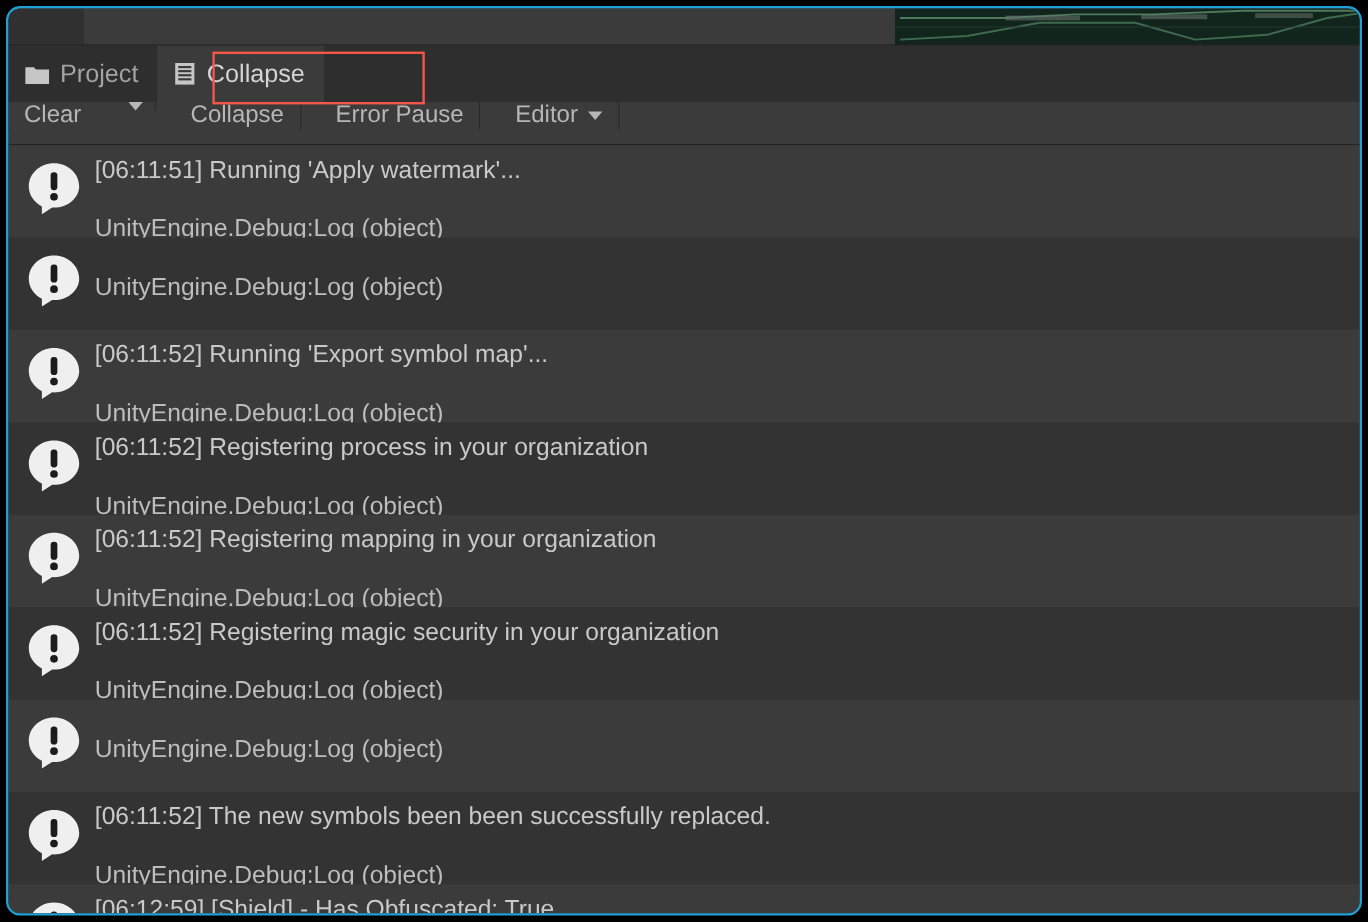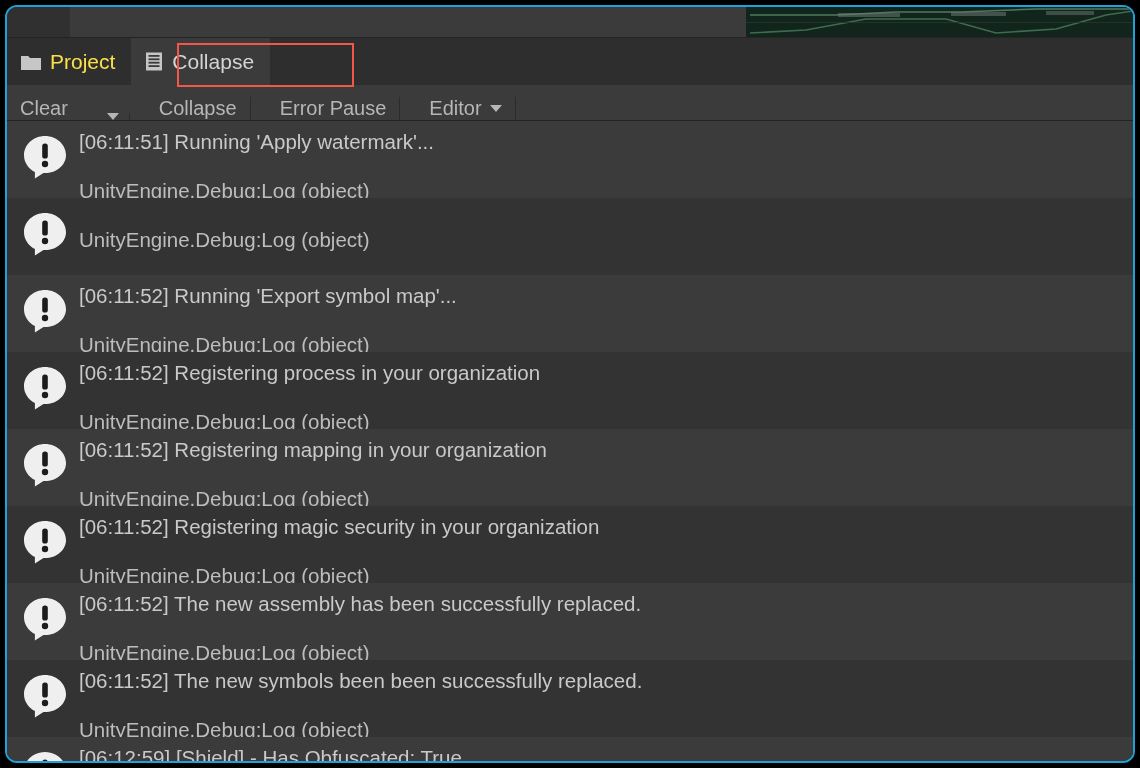--- a/index.html
+++ b/index.html
@@ -86,21 +86,21 @@
     align-items: flex-end;
   }
   .tab {
     height: 47px;
     display: flex;
     align-items: center;
     gap: 9px;
     padding: 0 16px 0 14px;
     box-sizing: border-box;
     font-size: 21px;
-    color: #fde047;
+    color: #a3a3a3;
     position: relative;
     white-space: nowrap;
   }
   .tab.inactive { background: #2e2e2e; }
   .tab.active {
     background: #3b3b3b;
     color: #d4d4d4;
   }
   .tab-highlight {
     position: absolute;
@@ -119,21 +119,21 @@
 
   
   .toolbar {
     position: absolute;
     left: 0;
     top: 78px;
     width: 100%;
     height: 36px;
     background: #3b3b3b;
     display: flex;
-    align-items: flex-end;
+    align-items: flex-start;
     box-sizing: border-box;
     border-bottom: 1px solid #232323;
     gap: 16px;
   }
   .tb-btn {
     display: flex;
     align-items: center;
     padding: 0 13px;
     font-size: 20px;
     color: #b6b6b6;
@@ -385,21 +385,20 @@
 
       <div class="logrow odd">
         <div class="logrow-icon">
           <svg class="icon-log" viewBox="0 0 46 46" aria-hidden="true">
             <path d="M23 2 C11.4 2 2 10.6 2 21.2 C2 28.4 6.4 34.7 12.9 38 L12.9 44.5 L21.5 38.9 C22 38.95 22.5 39 23 39 C34.6 39 44 30.9 44 21.2 C44 10.6 34.6 2 23 2 Z" fill="#efefef"></path>
             <rect x="20.2" y="9.5" width="5.6" height="15" rx="2.6" fill="#1c1c1c"></rect>
             <circle cx="23" cy="30" r="3.2" fill="#1c1c1c"></circle>
           </svg>
         </div>
         <div class="logrow-text">
-          <div class="logrow-msg">[06:11:52] The new assembly has been successfully replaced.</div>
           <div class="logrow-src">UnityEngine.Debug:Log (object)</div>
         </div>
       </div>
 
       <div class="logrow even">
         <div class="logrow-icon">
           <svg class="icon-log" viewBox="0 0 46 46" aria-hidden="true">
             <path d="M23 2 C11.4 2 2 10.6 2 21.2 C2 28.4 6.4 34.7 12.9 38 L12.9 44.5 L21.5 38.9 C22 38.95 22.5 39 23 39 C34.6 39 44 30.9 44 21.2 C44 10.6 34.6 2 23 2 Z" fill="#efefef"></path>
             <rect x="20.2" y="9.5" width="5.6" height="15" rx="2.6" fill="#1c1c1c"></rect>
             <circle cx="23" cy="30" r="3.2" fill="#1c1c1c"></circle>

